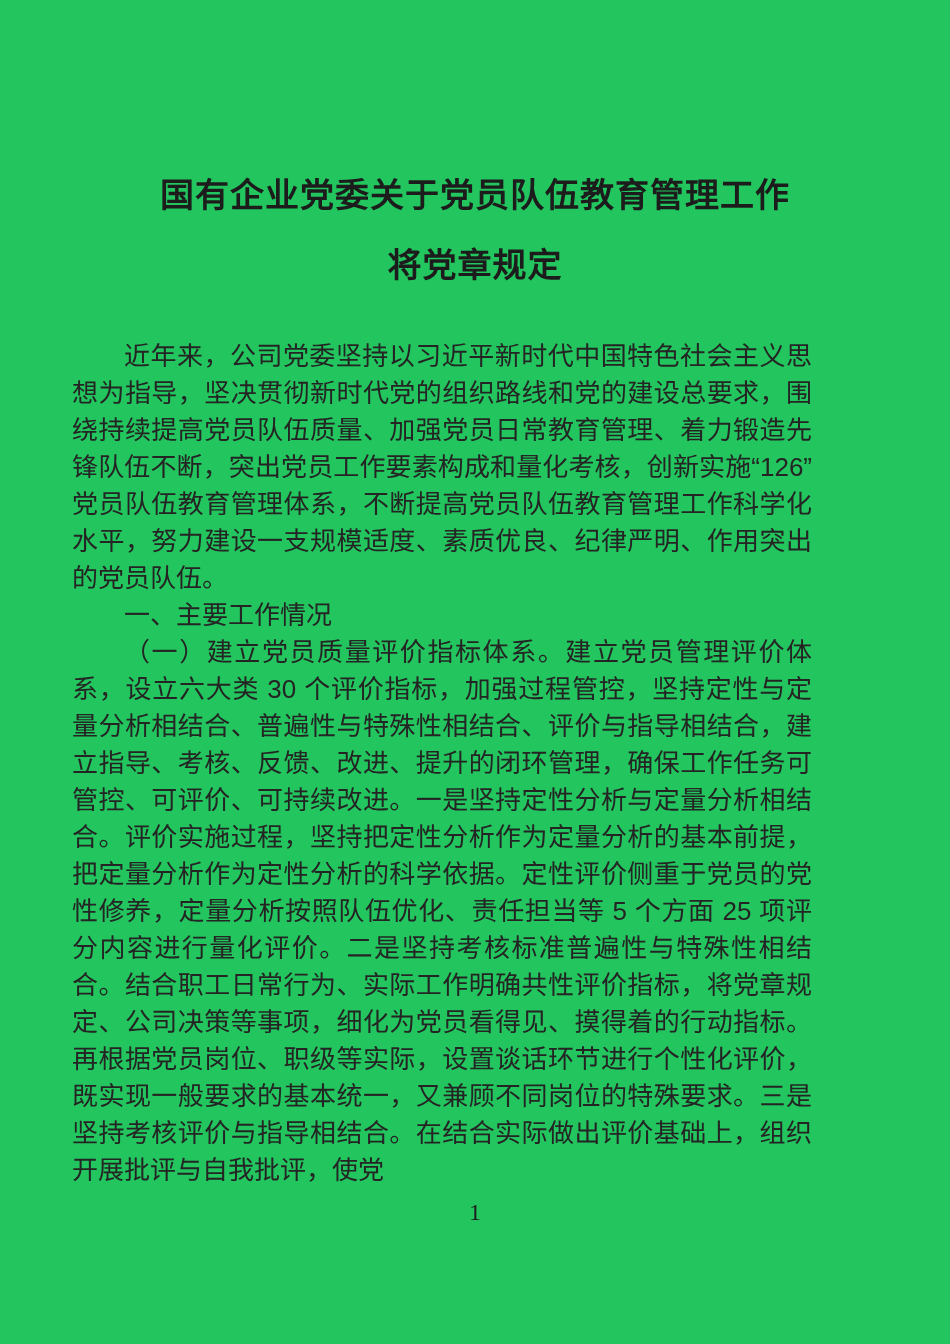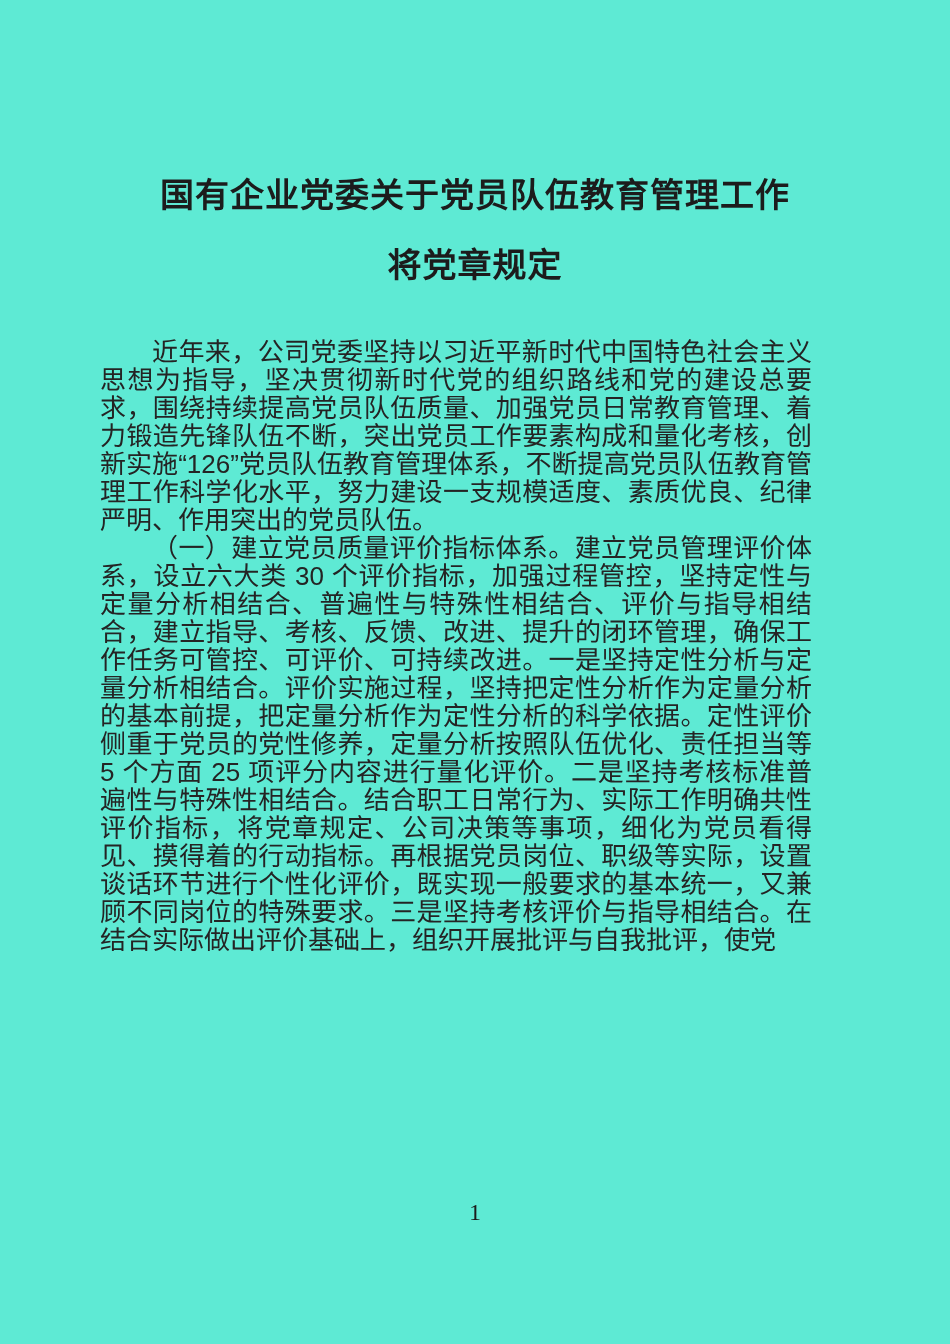--- a/index.html
+++ b/index.html
@@ -5,42 +5,42 @@
   html, body {
     margin: 0;
     padding: 0;
     background: #ffffff;
   }
   .page {
     position: relative;
     width: 950px;
     height: 1344px;
     margin: 0 auto;
-    background: #5eead4;
+    background: #22c55e;
     color: #212121;
     font-family: "Liberation Sans", "DejaVu Sans", sans-serif;
     overflow: hidden;
     box-sizing: border-box;
   }
   .doc-title {
     margin: 160px 140px 0 140px;
     text-align: center;
     font-size: 34px;
     font-weight: bold;
     line-height: 70px;
     letter-spacing: 1px;
     color: #1c1c1c;
   }
   .doc-title .title-line {
     display: block;
   }
   .doc-body {
-    margin: 38px 138px 0 100px;
+    margin: 38px 138px 0 72px;
     font-size: 26px;
-    line-height: 28px;
+    line-height: 37px;
     text-align: justify;
     text-justify: inter-character;
     color: #242424;
   }
   .doc-body p {
     margin: 0;
     padding: 0;
     text-indent: 2em;
     word-break: break-all;
   }
@@ -60,20 +60,21 @@
 
 <div class="page">
 
   <h1 class="doc-title">
     <span class="title-line">国有企业党委关于党员队伍教育管理工作</span>
     <span class="title-line">将党章规定</span>
   </h1>
 
   <div class="doc-body">
     <p>近年来，公司党委坚持以习近平新时代中国特色社会主义思想为指导，坚决贯彻新时代党的组织路线和党的建设总要求，围绕持续提高党员队伍质量、加强党员日常教育管理、着力锻造先锋队伍不断，突出党员工作要素构成和量化考核，创新实施“126”党员队伍教育管理体系，不断提高党员队伍教育管理工作科学化水平，努力建设一支规模适度、素质优良、纪律严明、作用突出的党员队伍。</p>
+    <p>一、主要工作情况</p>
     <p>（一）建立党员质量评价指标体系。建立党员管理评价体系，设立六大类 30 个评价指标，加强过程管控，坚持定性与定量分析相结合、普遍性与特殊性相结合、评价与指导相结合，建立指导、考核、反馈、改进、提升的闭环管理，确保工作任务可管控、可评价、可持续改进。一是坚持定性分析与定量分析相结合。评价实施过程，坚持把定性分析作为定量分析的基本前提，把定量分析作为定性分析的科学依据。定性评价侧重于党员的党性修养，定量分析按照队伍优化、责任担当等 5 个方面 25 项评分内容进行量化评价。二是坚持考核标准普遍性与特殊性相结合。结合职工日常行为、实际工作明确共性评价指标，将党章规定、公司决策等事项，细化为党员看得见、摸得着的行动指标。再根据党员岗位、职级等实际，设置谈话环节进行个性化评价，既实现一般要求的基本统一，又兼顾不同岗位的特殊要求。三是坚持考核评价与指导相结合。在结合实际做出评价基础上，组织开展批评与自我批评，使党</p>
   </div>
 
   <div class="page-footer">
     <span>1</span>
   </div>
 
 </div>
 
 </body></html>

